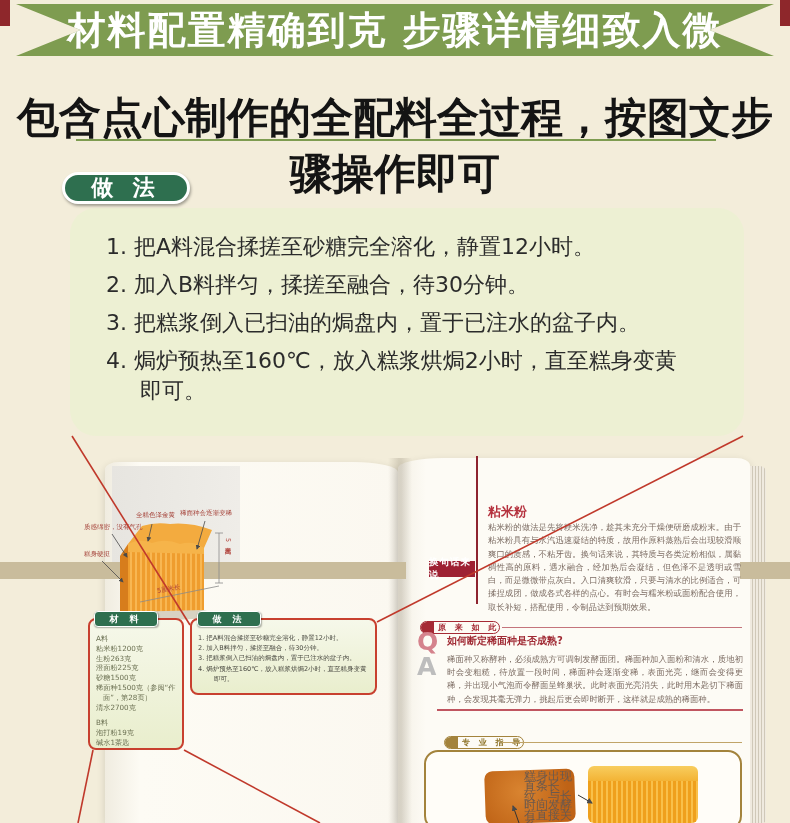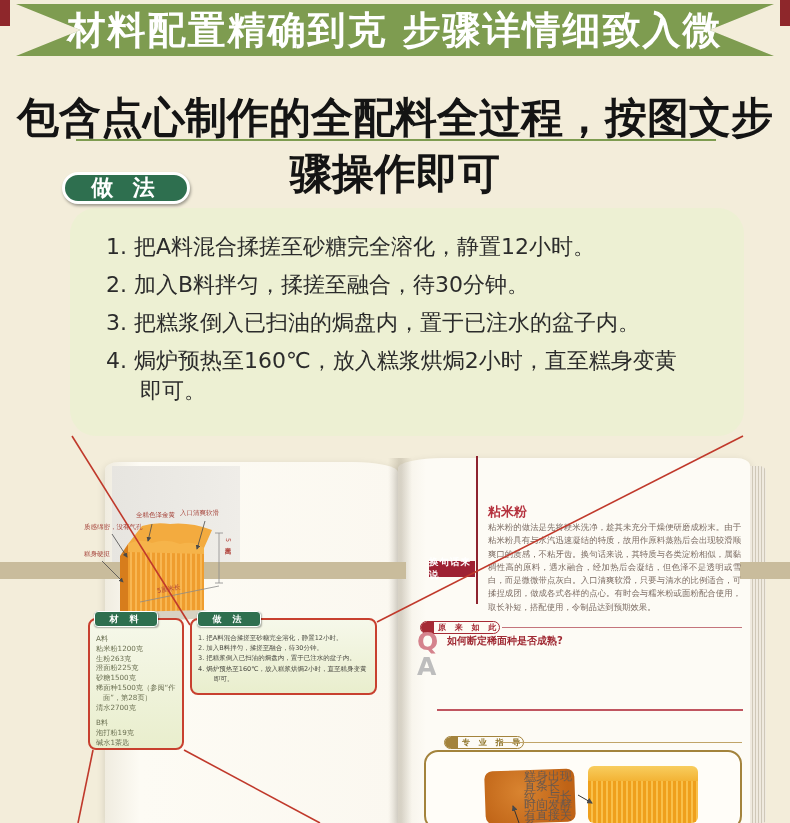--- a/index.html
+++ b/index.html
@@ -157,21 +157,21 @@
     <line x1="12" y1="20" x2="27" y2="43" stroke="#4a4a4a" stroke-width="0.8" marker-end="url(#arrh)"></line>
     <line x1="2" y1="47" x2="23" y2="68" stroke="#4a4a4a" stroke-width="0.8" marker-end="url(#arrh)"></line>
 
     <line x1="119" y1="19" x2="119" y2="69" stroke="#8a8a8a" stroke-width="0.8"></line>
     <line x1="115" y1="19" x2="123" y2="19" stroke="#8a8a8a" stroke-width="0.8"></line>
     <line x1="115" y1="69" x2="123" y2="69" stroke="#8a8a8a" stroke-width="0.8"></line>
     <line x1="40" y1="88" x2="119" y2="72" stroke="#8a8a8a" stroke-width="0.8"></line>
   </svg>
 
   <span class="cakelabel" style="left:136px;top:511px;">全糕色泽金黄</span>
-  <span class="cakelabel" style="left:180px;top:509px;">入口清爽软滑</span>
+  <span class="cakelabel" style="left:180px;top:509px;">稀面种会逐渐变稀</span>
   <span class="cakelabel" style="left:84px;top:523px;">质感绵密，没有气孔</span>
   <span class="cakelabel" style="left:84px;top:550px;">糕身硬挺</span>
   <span class="dim-v">5厘米高</span>
   <span class="dim-l">5厘米长</span>
 
   <div class="rbox box-mat"></div>
   <div class="minitab" style="left:94px;top:611px;">材 料</div>
   <div class="mat-list">
     <div class="mat-item">A料</div>
     <div class="mat-item">粘米粉1200克</div>
@@ -197,20 +197,21 @@
   <div class="vrule"></div>
   <div class="ing-title">粘米粉</div>
   <div class="ing-body">粘米粉的做法是先将粳米洗净，趁其未充分干燥便研磨成粉末。由于粘米粉具有与水汽迅速凝结的特质，故用作原料蒸熟后会出现较滑顺爽口的质感，不粘牙齿。换句话来说，其特质与各类淀粉相似，属黏稠性高的原料，遇水融合，经加热后会凝结，但色泽不是透明或雪白，而是微微带点灰白。入口清爽软滑，只要与清水的比例适合，可揉捏成团，做成各式各样的点心。有时会与糯米粉或面粉配合使用，取长补短，搭配使用，令制品达到预期效果。</div>
   <div class="side-tab">换句话来说</div>
 
   <div class="pill pill-red">原 来 如 此</div>
   <div class="hline-red"></div>
   <div class="q-letter">Q</div>
   <div class="question">如何断定稀面种是否成熟?</div>
   <div class="a-letter">A</div>
+  <div class="answer">稀面种又称酵种，必须成熟方可调制发酵面团。稀面种加入面粉和清水，质地初时会变粗糙，待放置一段时间，稀面种会逐渐变稀，表面光亮，继而会变得更稀，并出现小气泡而令酵面呈蜂巢状。此时表面光亮消失，此时用木匙切下稀面种，会发现其毫无弹力，挑起后更会即时断开，这样就是成熟的稀面种。</div>
   <div class="ans-rule"></div>
 
   <div class="pill pill-gold">专 业 指 导</div>
   <div class="hline-gold"></div>
   <div class="pro-panel"></div>
   <div class="cake-left"></div>
   <div class="cake-right">
     <div class="topface"></div>
     <div class="frontface"></div>
   </div>

